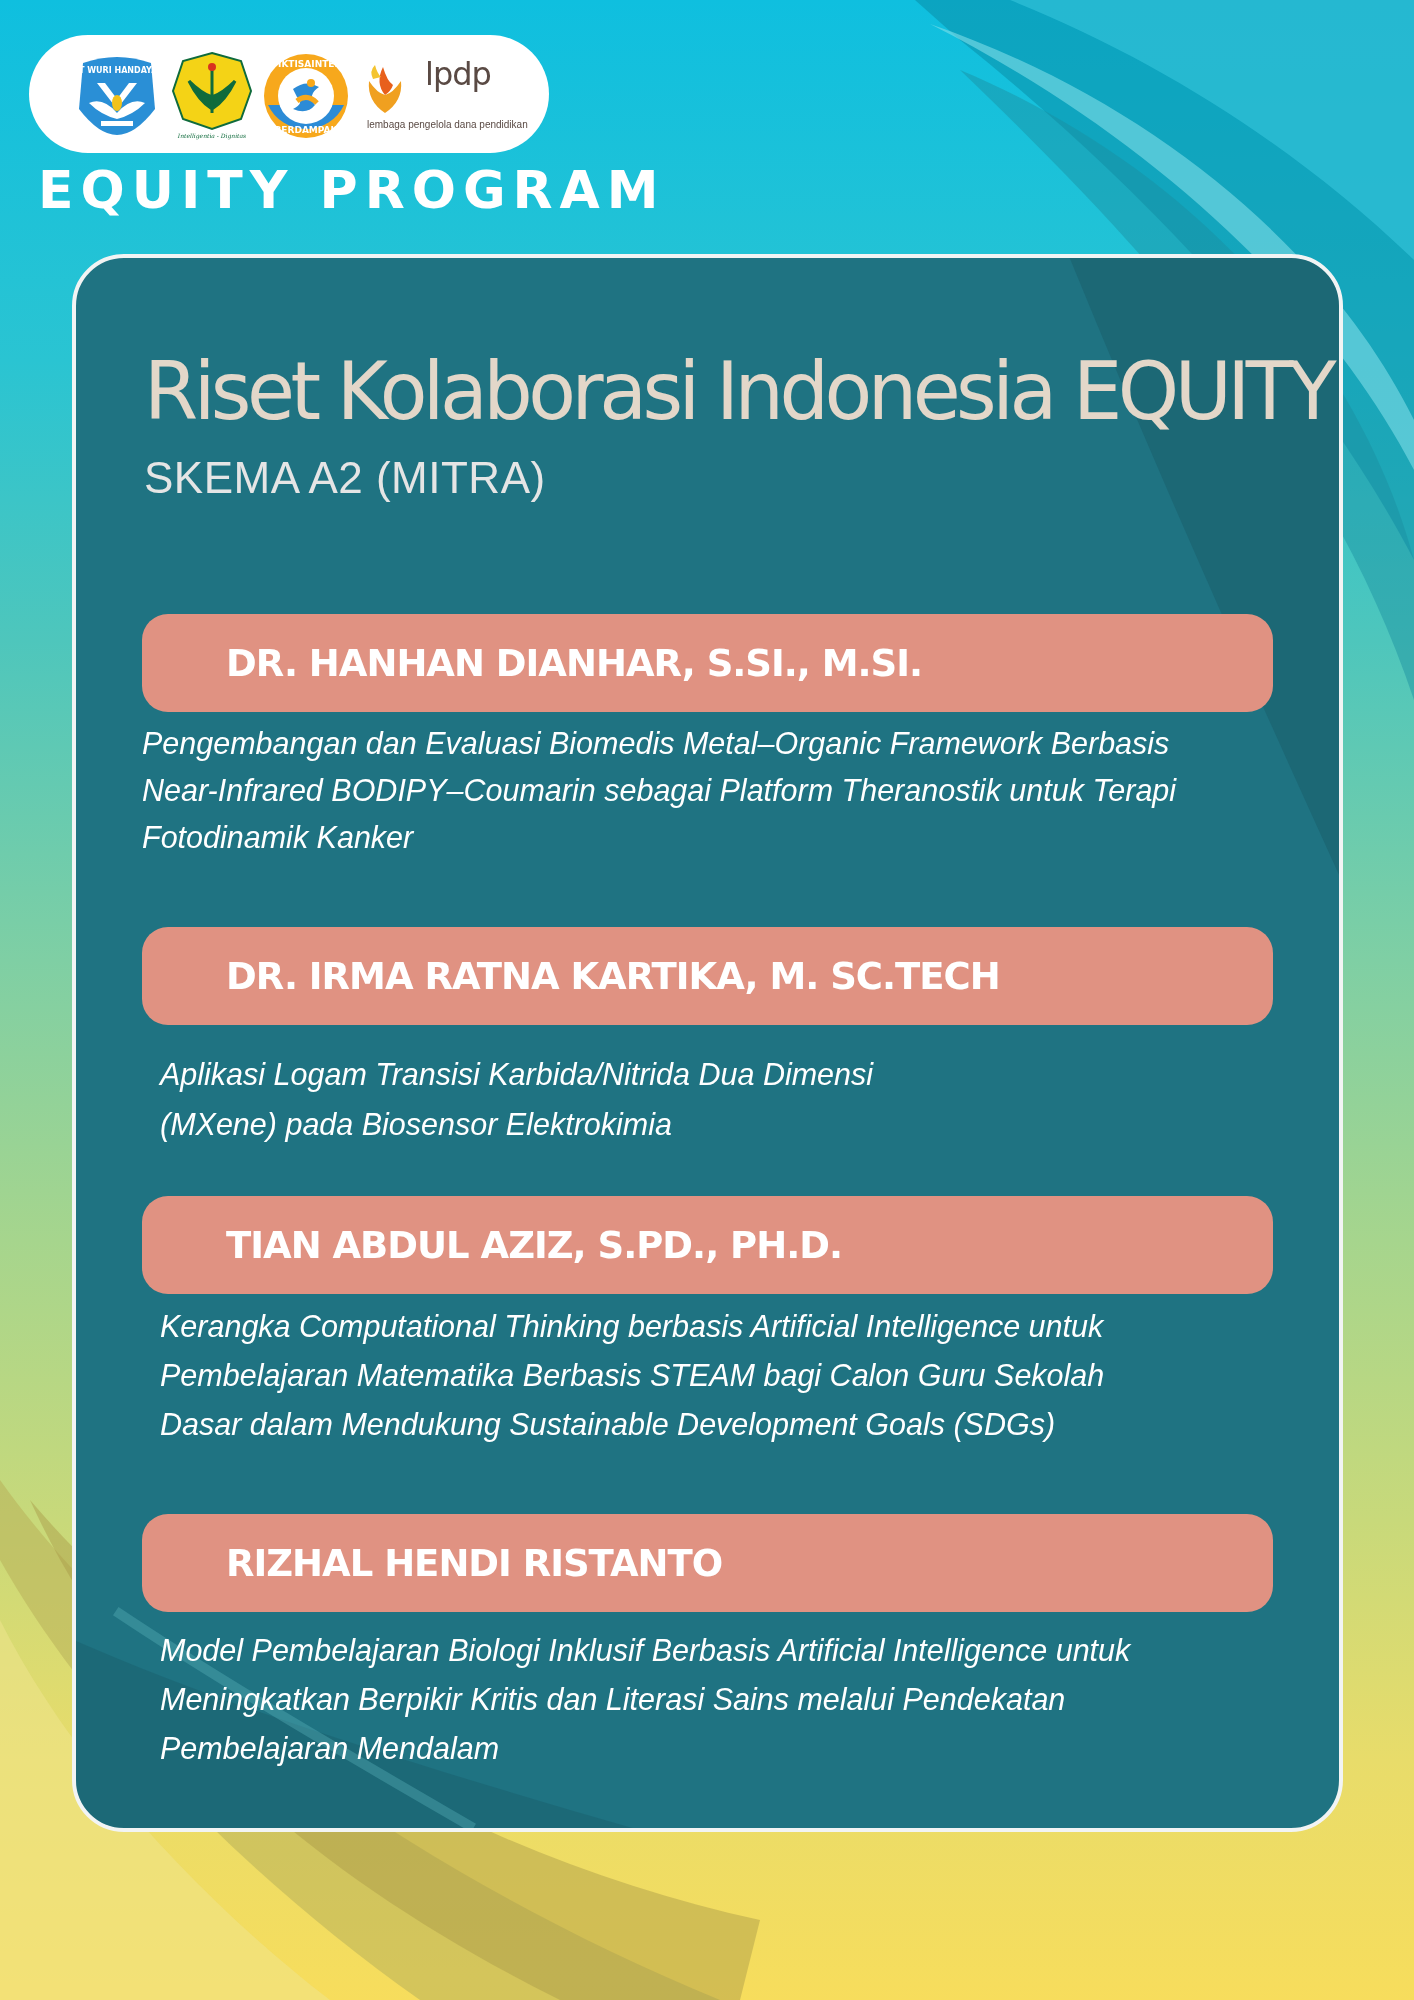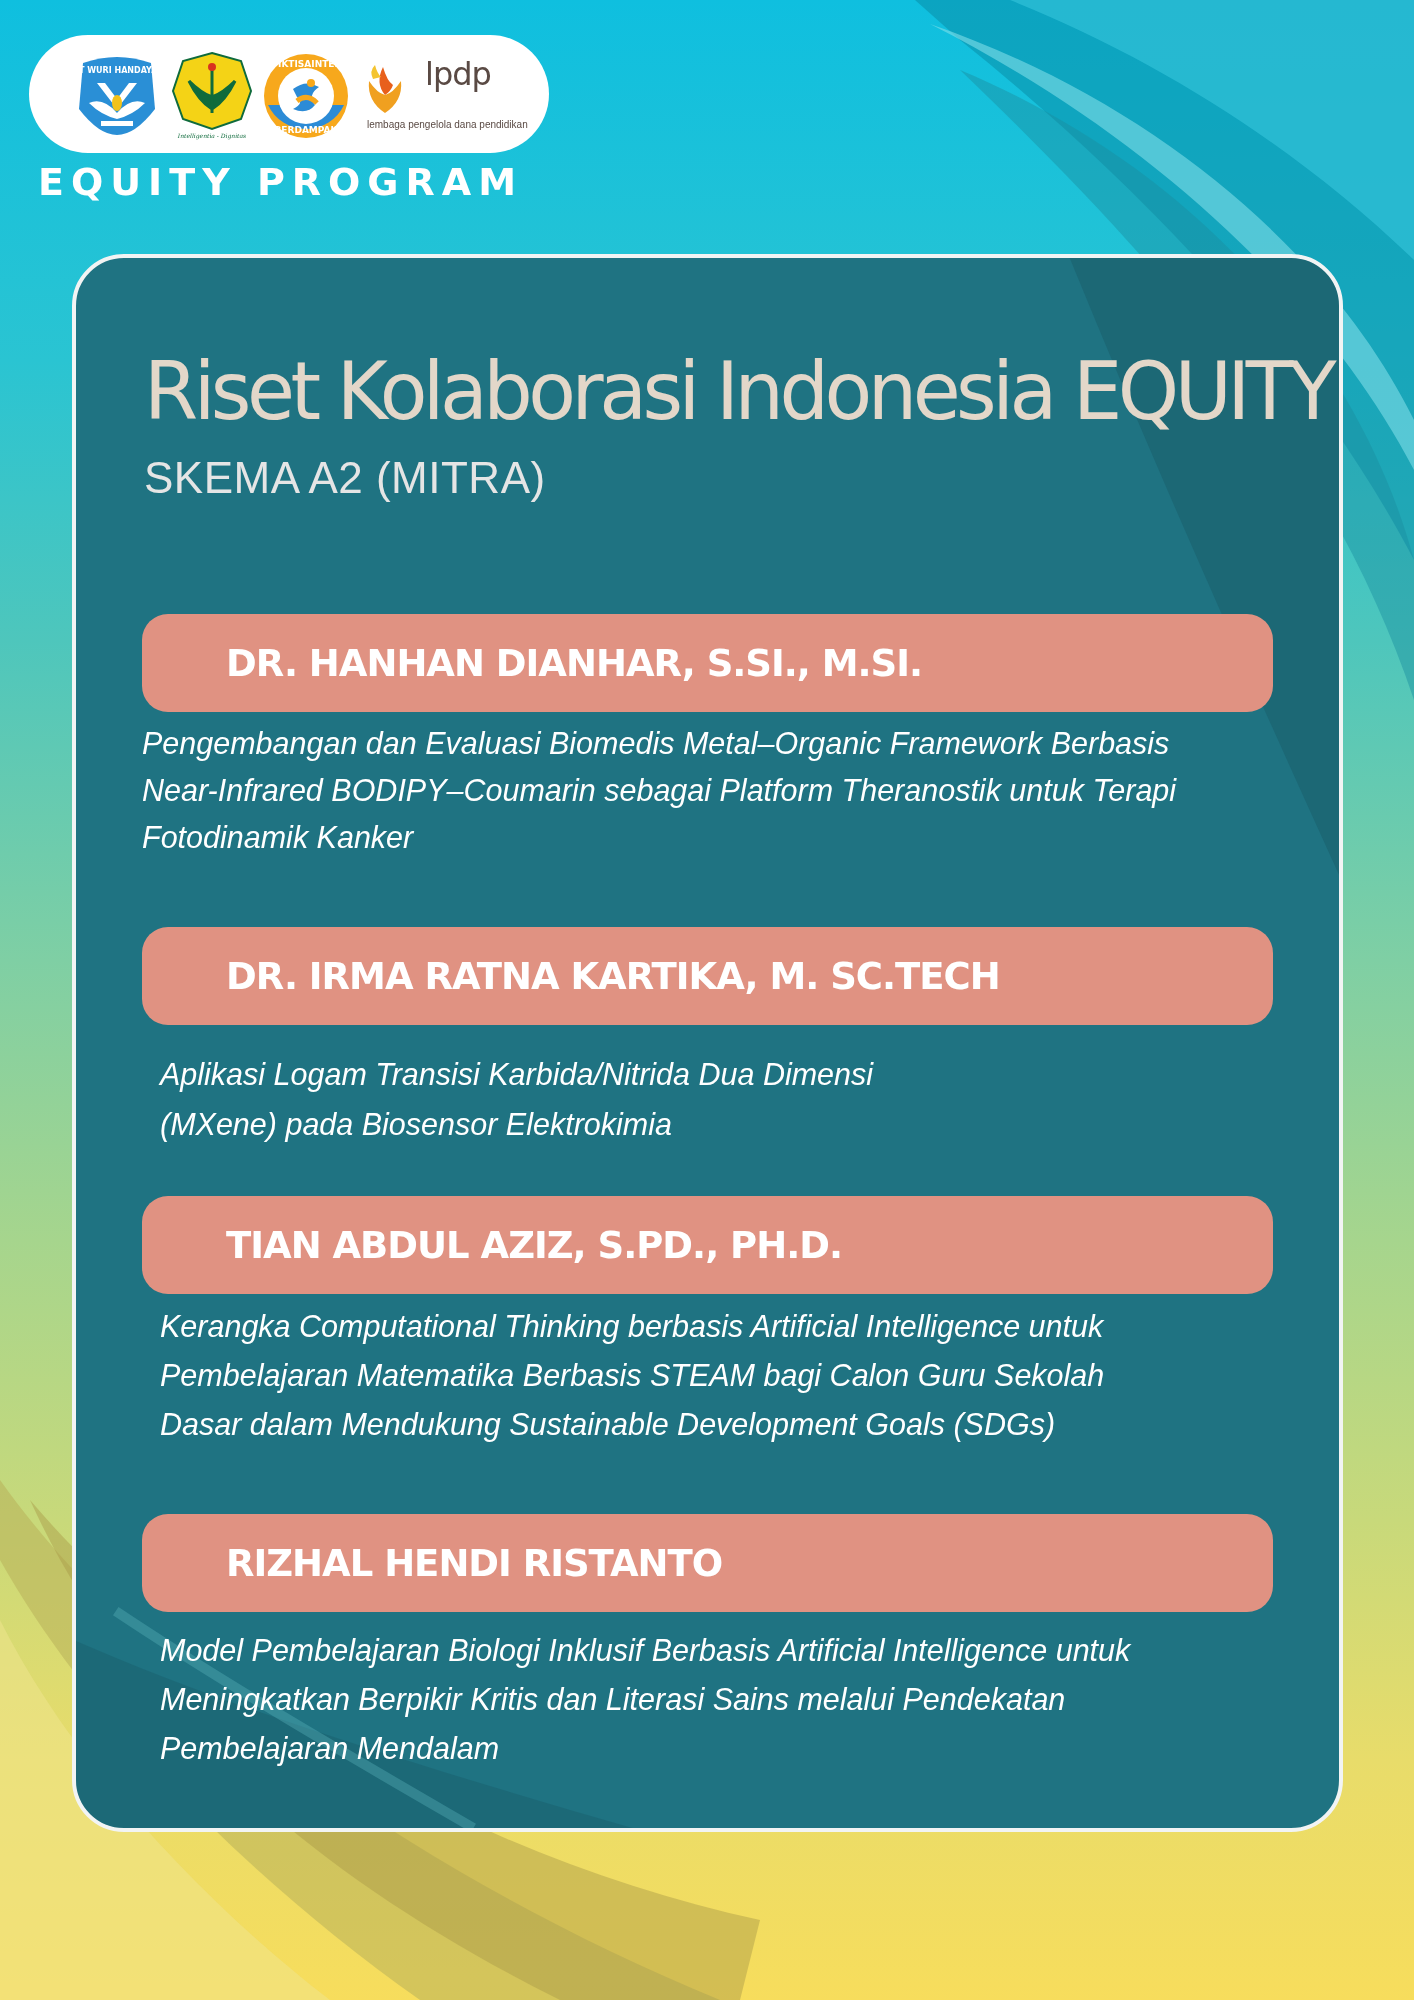--- a/index.html
+++ b/index.html
@@ -19,21 +19,21 @@
   .logo-kemdik { left: 46px; top: 18px; width: 84px; height: 84px; }
   .logo-unj { left: 140px; top: 16px; width: 86px; height: 90px; }
   .logo-dikti { left: 234px; top: 18px; width: 86px; height: 86px; }
   .logo-lpdp { left: 336px; top: 26px; width: 170px; height: 80px; }
   .lpdp-word { position: absolute; left: 40px; top: -6px; font-family: "DejaVu Sans", sans-serif; font-size: 32px; color: #5a4a44; letter-spacing: -1px; margin-left: 20px; }
   .lpdp-sub { position: absolute; left: 2px; top: 58px; font-size: 10px; color: #5a4a44; white-space: nowrap; }
 
   .program-title {
     position: absolute; left: 38px; top: 160px;
     font-family: "DejaVu Sans", sans-serif; font-weight: bold;
-    font-size: 38px; letter-spacing: 7px; color: #ffffff;
+    font-size: 52px; letter-spacing: 7px; color: #ffffff;
   }
 
   .card {
     position: absolute; left: 72px; top: 254px; width: 1271px; height: 1578px;
     background: #1f7382; border: 4px solid #f2f4f4; border-radius: 52px;
     overflow: hidden;
   }
   .card-deco { position: absolute; left: 0; top: 0; width: 100%; height: 100%; pointer-events: none; }
 
   .main-title {

